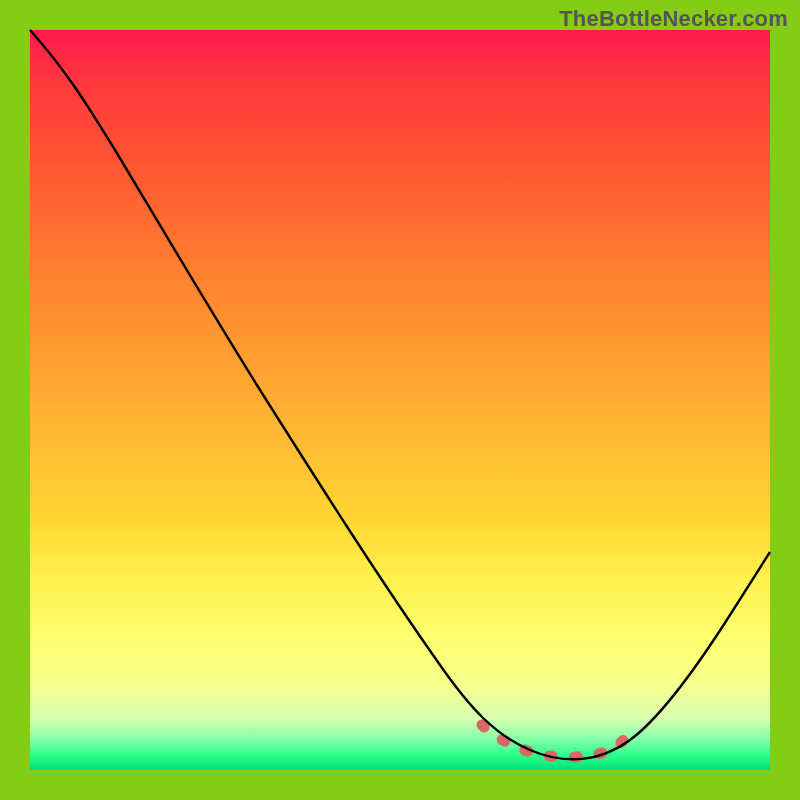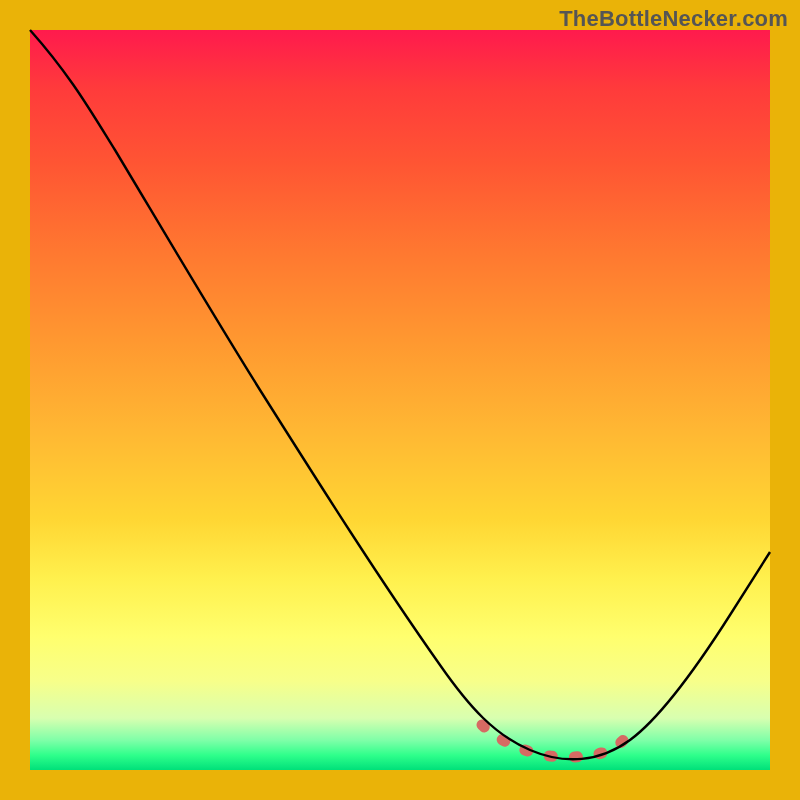--- a/index.html
+++ b/index.html
@@ -8,21 +8,21 @@
     width: 800px;
     height: 800px;
     background: #000;
     overflow: hidden;
     font-family: Arial, Helvetica, sans-serif;
   }
   .frame {
     position: relative;
     width: 800px;
     height: 800px;
-    background: #eab308;
+    background: #84cc16;
   }
   .watermark {
     position: absolute;
     top: 6px;
     right: 12px;
     color: #555;
     font-size: 22px;
     font-weight: 600;
     letter-spacing: 0.2px;
     z-index: 20;

